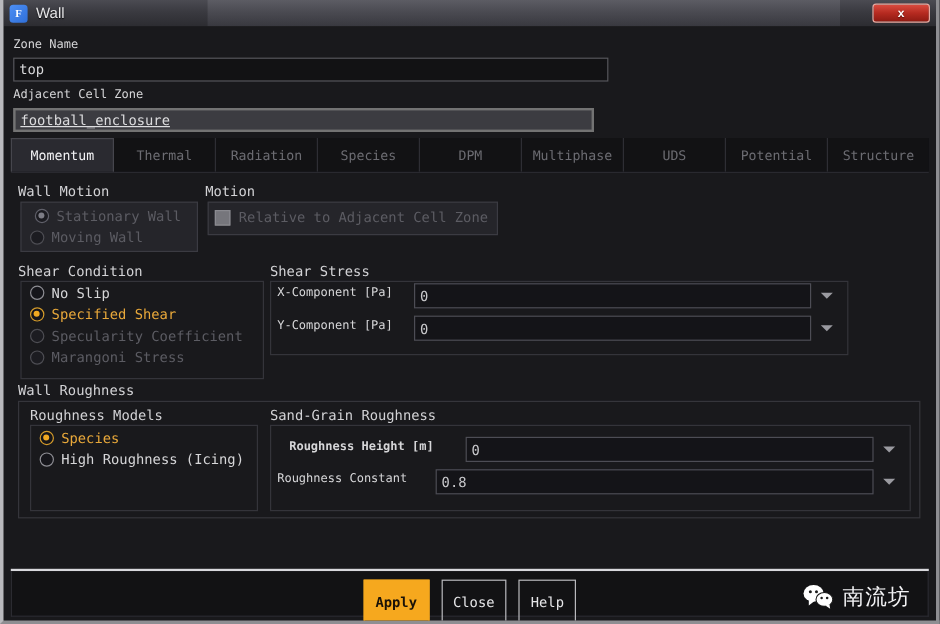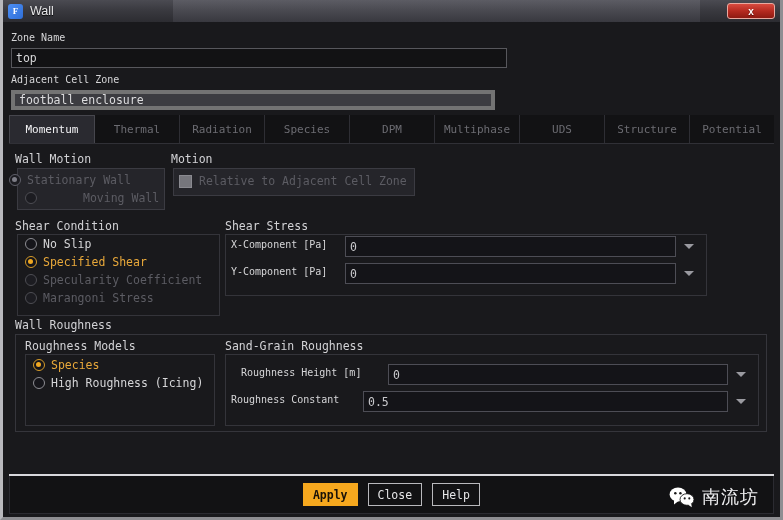--- a/index.html
+++ b/index.html
@@ -88,22 +88,23 @@
     border: 1px solid #57575c;
     color: #d8d8da;
     font-size: 11.5px;
     font-family: "DejaVu Sans Mono", monospace;
     padding: 1px 4px;
     display: flex; align-items: center;
     overflow: hidden;
   }
   .textbox.readonly {
     background: #3c3c41;
-    border: 4px solid #737373;
+    border: 2px solid #737373;
     color: #dcdcde;
+    text-decoration: underline;
   }
 
   
   #tabstrip {
     position: absolute; left: 6px; top: 93px;
     width: 765px; height: 29px;
     display: flex;
     background: #121214;
     border-bottom: 1px solid #303036;
   }
@@ -229,21 +230,21 @@
     width: 765px; height: 38px;
     background: #121214;
     border: 1px solid #2b2b31;
     border-top: 0;
   }
   #btnrow {
     position: absolute; left: 0; top: 7px; width: 100%;
     display: flex; justify-content: center; gap: 10px;
   }
   .btn {
-    height: 23px;
+    height: 38px;
     min-width: 48px;
     padding: 0 9px;
     display: flex; align-items: center; justify-content: center;
     font-size: 11.5px;
     font-family: "DejaVu Sans Mono", monospace;
     border: 1px solid #b9b9bd;
     background: transparent;
     color: #e6e6e8;
   }
   .btn.primary {
@@ -283,31 +284,31 @@
     <div class="textbox readonly" style="left:8px; top:68px; width:484px; height:20px;">football_enclosure</div>
 
     <div id="tabstrip">
       <div class="tab active">Momentum</div>
       <div class="tab">Thermal</div>
       <div class="tab">Radiation</div>
       <div class="tab">Species</div>
       <div class="tab">DPM</div>
       <div class="tab">Multiphase</div>
       <div class="tab">UDS</div>
+      <div class="tab">Potential</div>
       <div class="tab">Structure</div>
-      <div class="tab">Potential</div>
     </div>
 
     <div class="grouplabel" style="left:12px; top:130px;">Wall Motion</div>
     <div class="groupbox hl" style="left:14px; top:146px; width:148px; height:42px;"></div>
-    <div class="radio-row" style="left:6px; top:151px;">
+    <div class="radio-row" style="left:26px; top:151px;">
       <span class="radio sel dis"></span>
       <span class="rtext off">Stationary Wall</span>
     </div>
-    <div class="radio-row" style="left:22px; top:169px;gap:40px;">
+    <div class="radio-row" style="left:22px; top:169px;">
       <span class="radio dis"></span>
       <span class="rtext off">Moving Wall</span>
     </div>
 
     <div class="grouplabel" style="left:168px; top:130px;">Motion</div>
     <div class="groupbox hl" style="left:170px; top:146px; width:242px; height:28px;"></div>
     <div class="check-row" style="left:176px; top:152px;">
       <span class="cbox"></span>
       <span class="rtext off">Relative to Adjacent Cell Zone</span>
     </div>
@@ -356,28 +357,28 @@
       <span class="rtext on">Species</span>
     </div>
     <div class="radio-row" style="left:30px; top:354px;justify-content:flex-end;">
       <span class="radio"></span>
       <span class="rtext">High Roughness (Icing)</span>
     </div>
 
     <div class="grouplabel" style="left:222px; top:317px;">Sand-Grain Roughness</div>
     <div class="groupbox" style="left:222px; top:332px; width:534px; height:72px;"></div>
 
-    <div class="field-label" style="left:238px; top:345px;">Roughness Height [m]</div>
+    <div class="field-label" style="left:238px; top:345px;font-weight:bold;">Roughness Height [m]</div>
     <div class="vinput" style="left:385px; top:342px; width:340px; height:21px;">0</div>
     <div class="dropbtn" style="left:728px; top:342px; height:21px;">
       <span class="caret"></span>
     </div>
 
     <div class="field-label" style="left:228px; top:372px;">Roughness Constant</div>
-    <div class="vinput" style="left:360px; top:369px; width:365px; height:21px;">0.5</div>
+    <div class="vinput" style="left:360px; top:369px; width:365px; height:21px;">0.8</div>
     <div class="dropbtn" style="left:728px; top:369px; height:21px;">
       <span class="caret"></span>
     </div>
 
     <div id="sep"></div>
     <div id="footer">
       <div id="btnrow">
         <div class="btn primary">Apply</div>
         <div class="btn">Close</div>
         <div class="btn">Help</div>

